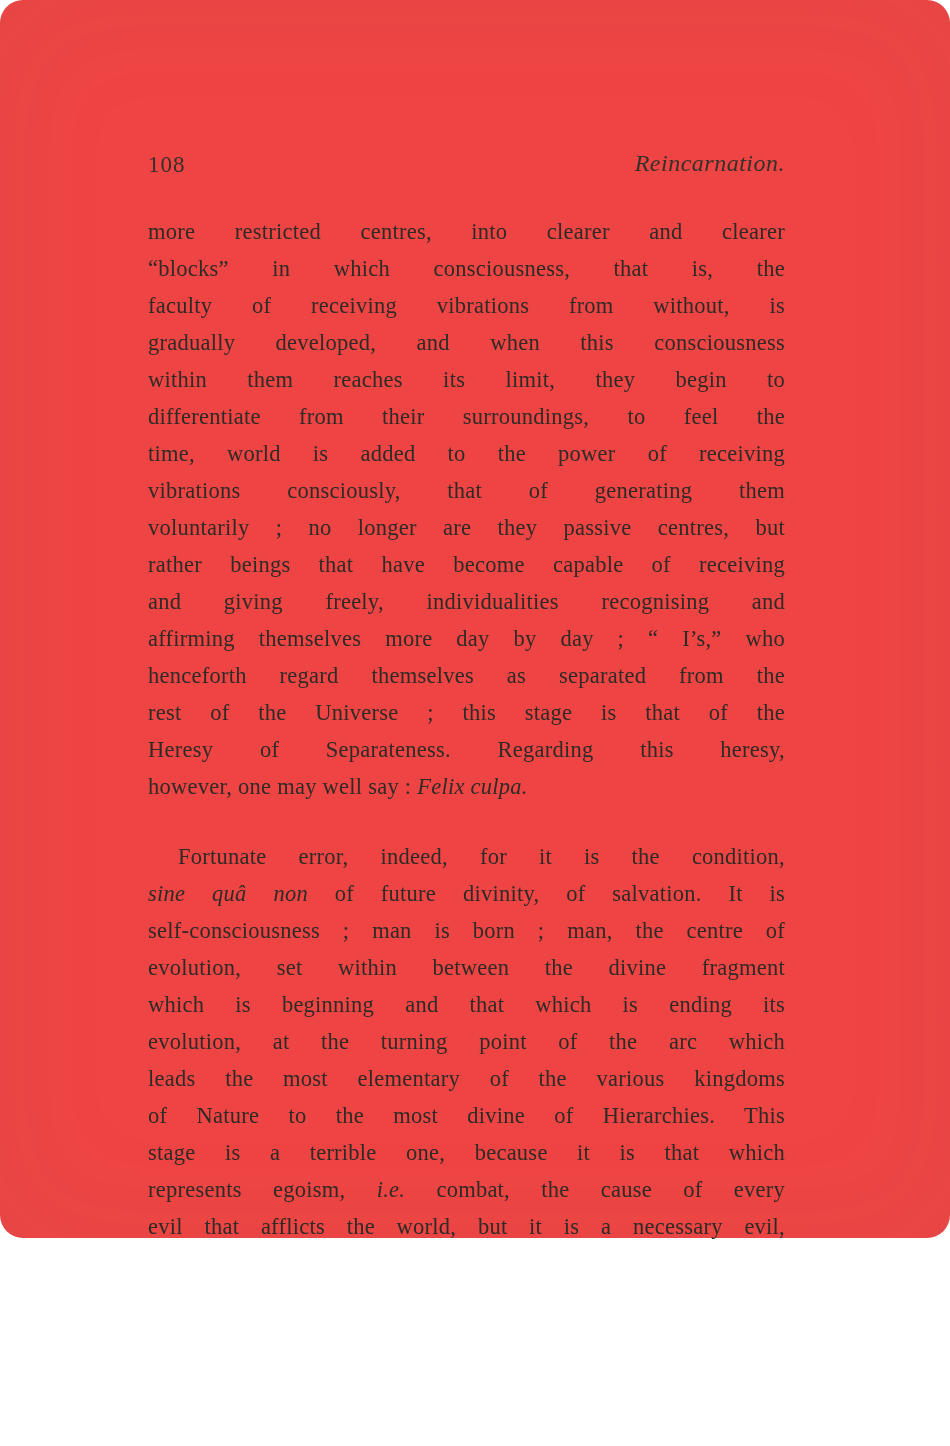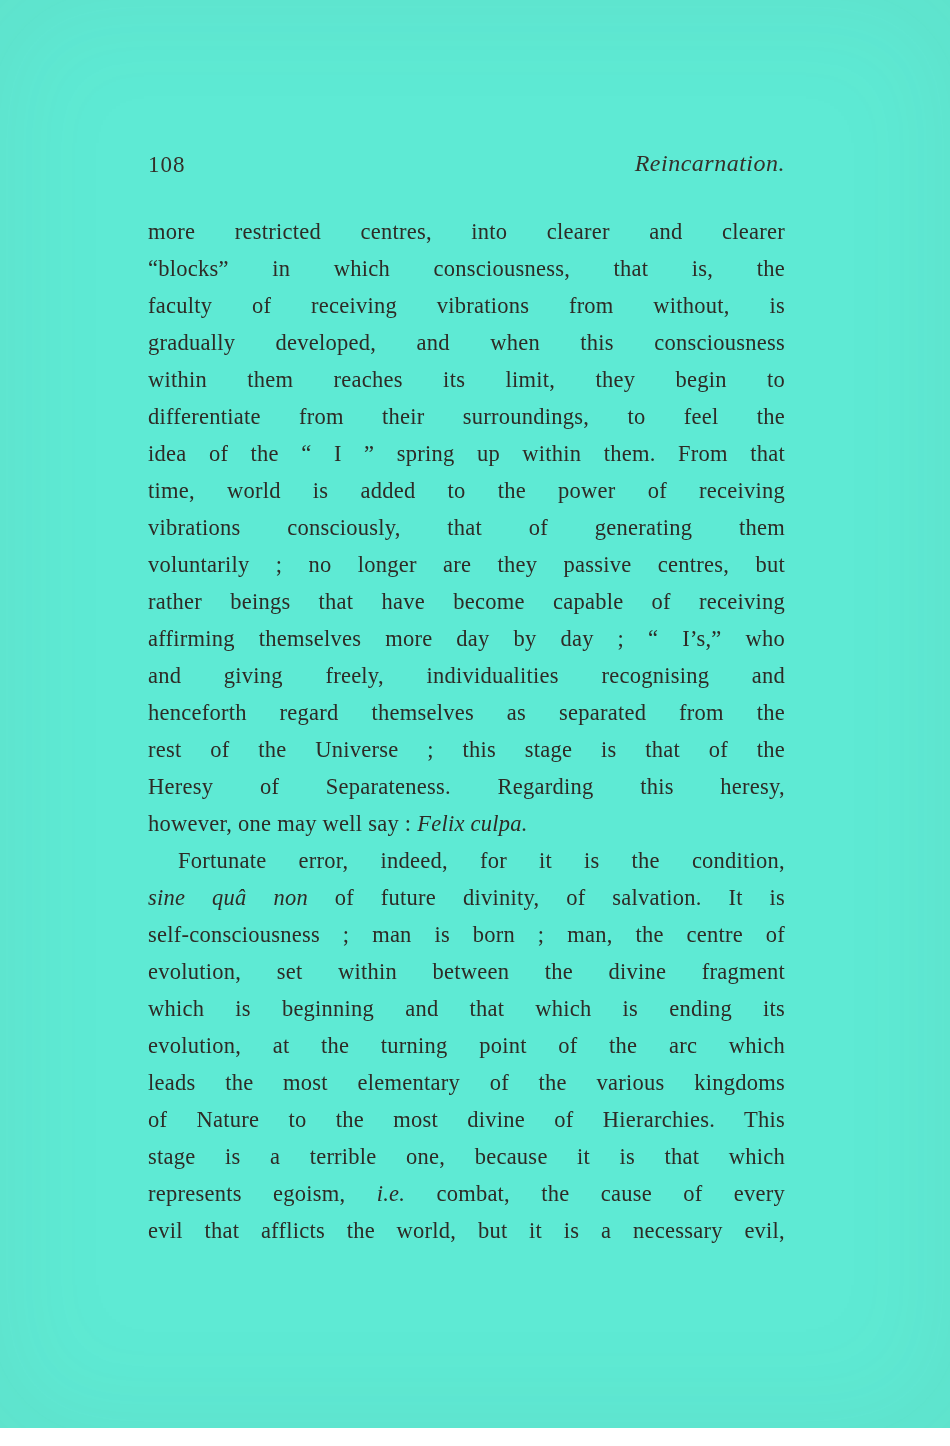--- a/index.html
+++ b/index.html
@@ -8,25 +8,26 @@
   }
   body {
     width: 950px;
     height: 1446px;
     background: #ffffff;
     overflow: hidden;
   }
   .page {
     position: relative;
     width: 950px;
-    height: 1428px;
-    background: #5eead4;
+    height: 1238px;
+    background: #ef4444;
     box-shadow: inset 0 0 120px rgba(120,110,90,0.08);
     font-family: "Liberation Serif", "DejaVu Serif", serif;
     color: #2e2b26;
+    border-radius: 23px;
   }
   .header {
     position: absolute;
     top: 150px;
     left: 148px;
     width: 637px;
     height: 36px;
   }
   .page-number {
     position: absolute;
@@ -60,20 +61,21 @@
   .line {
     text-align: justify;
     text-align-last: justify;
     white-space: normal;
   }
   .line.endline {
     text-align-last: left;
   }
   .line.indent {
     text-indent: 30px;
+    margin-top: 33px;
   }
   .it {
     font-style: italic;
     margin-top: 22px;
   }
 </style>
 </head>
 <body>
 
 <div class="page">
@@ -81,27 +83,26 @@
     <span class="page-number">108</span>
     <span class="running-title">Reincarnation.</span>
   </div>
   <div class="page-body">
       <div class="line"><span>more restricted centres, into clearer and clearer</span></div>
       <div class="line"><span>“blocks” in which consciousness, that is, the</span></div>
       <div class="line"><span>faculty of receiving vibrations from without, is</span></div>
       <div class="line"><span>gradually developed, and when this consciousness</span></div>
       <div class="line"><span>within them reaches its limit, they begin to</span></div>
       <div class="line"><span>differentiate from their surroundings, to feel the</span></div>
-      <div class="line"><span>idea of the “ I ” spring up within them.  From that</span></div>
       <div class="line"><span>time, world is added to the power of receiving</span></div>
       <div class="line"><span>vibrations consciously, that of generating them</span></div>
       <div class="line"><span>voluntarily ; no longer are they passive centres, but</span></div>
       <div class="line"><span>rather beings that have become capable of receiving</span></div>
+      <div class="line"><span>and giving freely, individualities recognising and</span></div>
       <div class="line"><span>affirming themselves more day by day ; “ I’s,” who</span></div>
-      <div class="line"><span>and giving freely, individualities recognising and</span></div>
       <div class="line"><span>henceforth regard themselves as separated from the</span></div>
       <div class="line"><span>rest of the Universe ; this stage is that of the</span></div>
       <div class="line"><span>Heresy of Separateness.  Regarding this heresy,</span></div>
       <div class="line endline"><span>however, one may well say : </span><span class="it">Felix culpa.</span></div>
       <div class="line indent"><span>Fortunate error, indeed, for it is the condition,</span></div>
       <div class="line"><span class="it">sine quâ non</span><span> of future divinity, of salvation.  It is</span></div>
       <div class="line"><span>self-consciousness ; man is born ; man, the centre of</span></div>
       <div class="line"><span>evolution, set within between the divine fragment</span></div>
       <div class="line"><span>which is beginning and that which is ending its</span></div>
       <div class="line"><span>evolution, at the turning point of the arc which</span></div>

